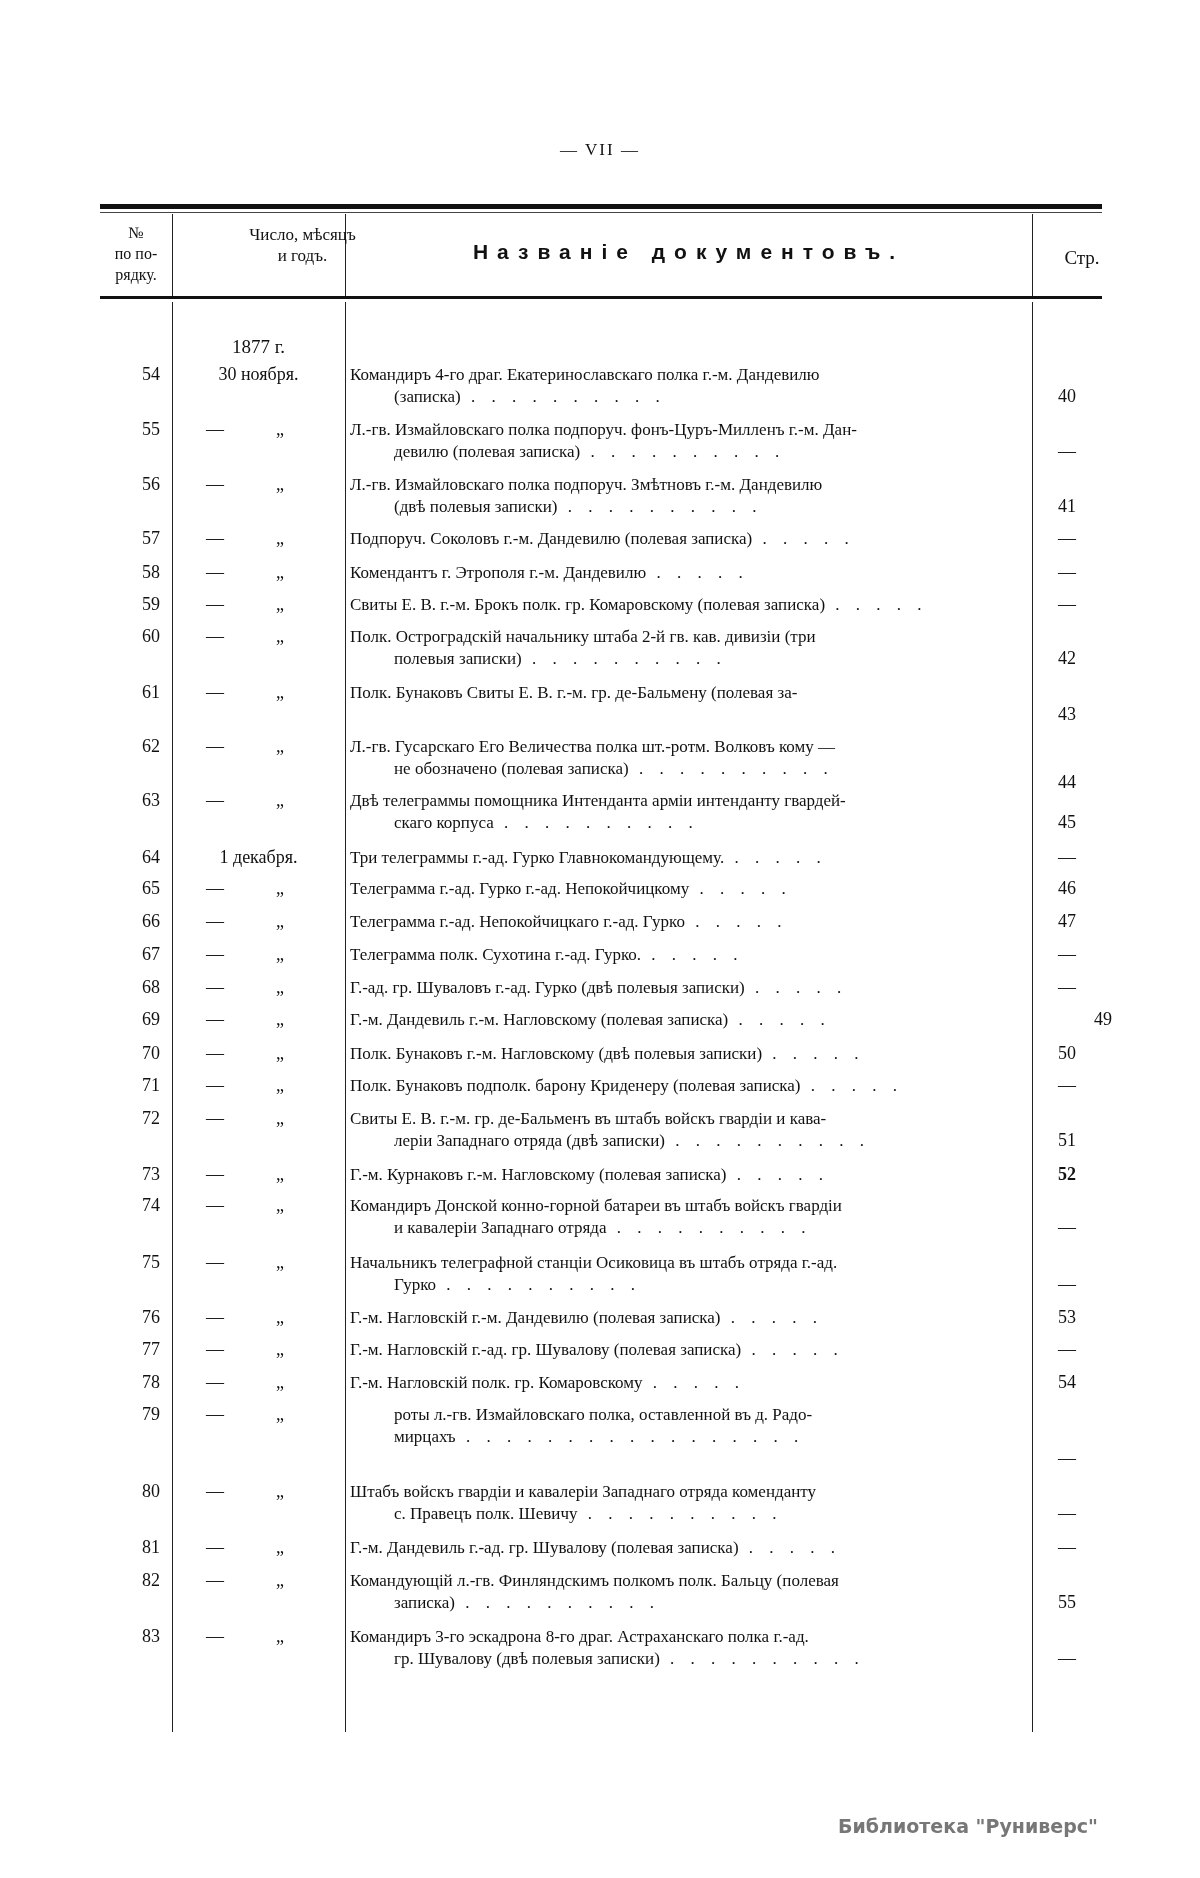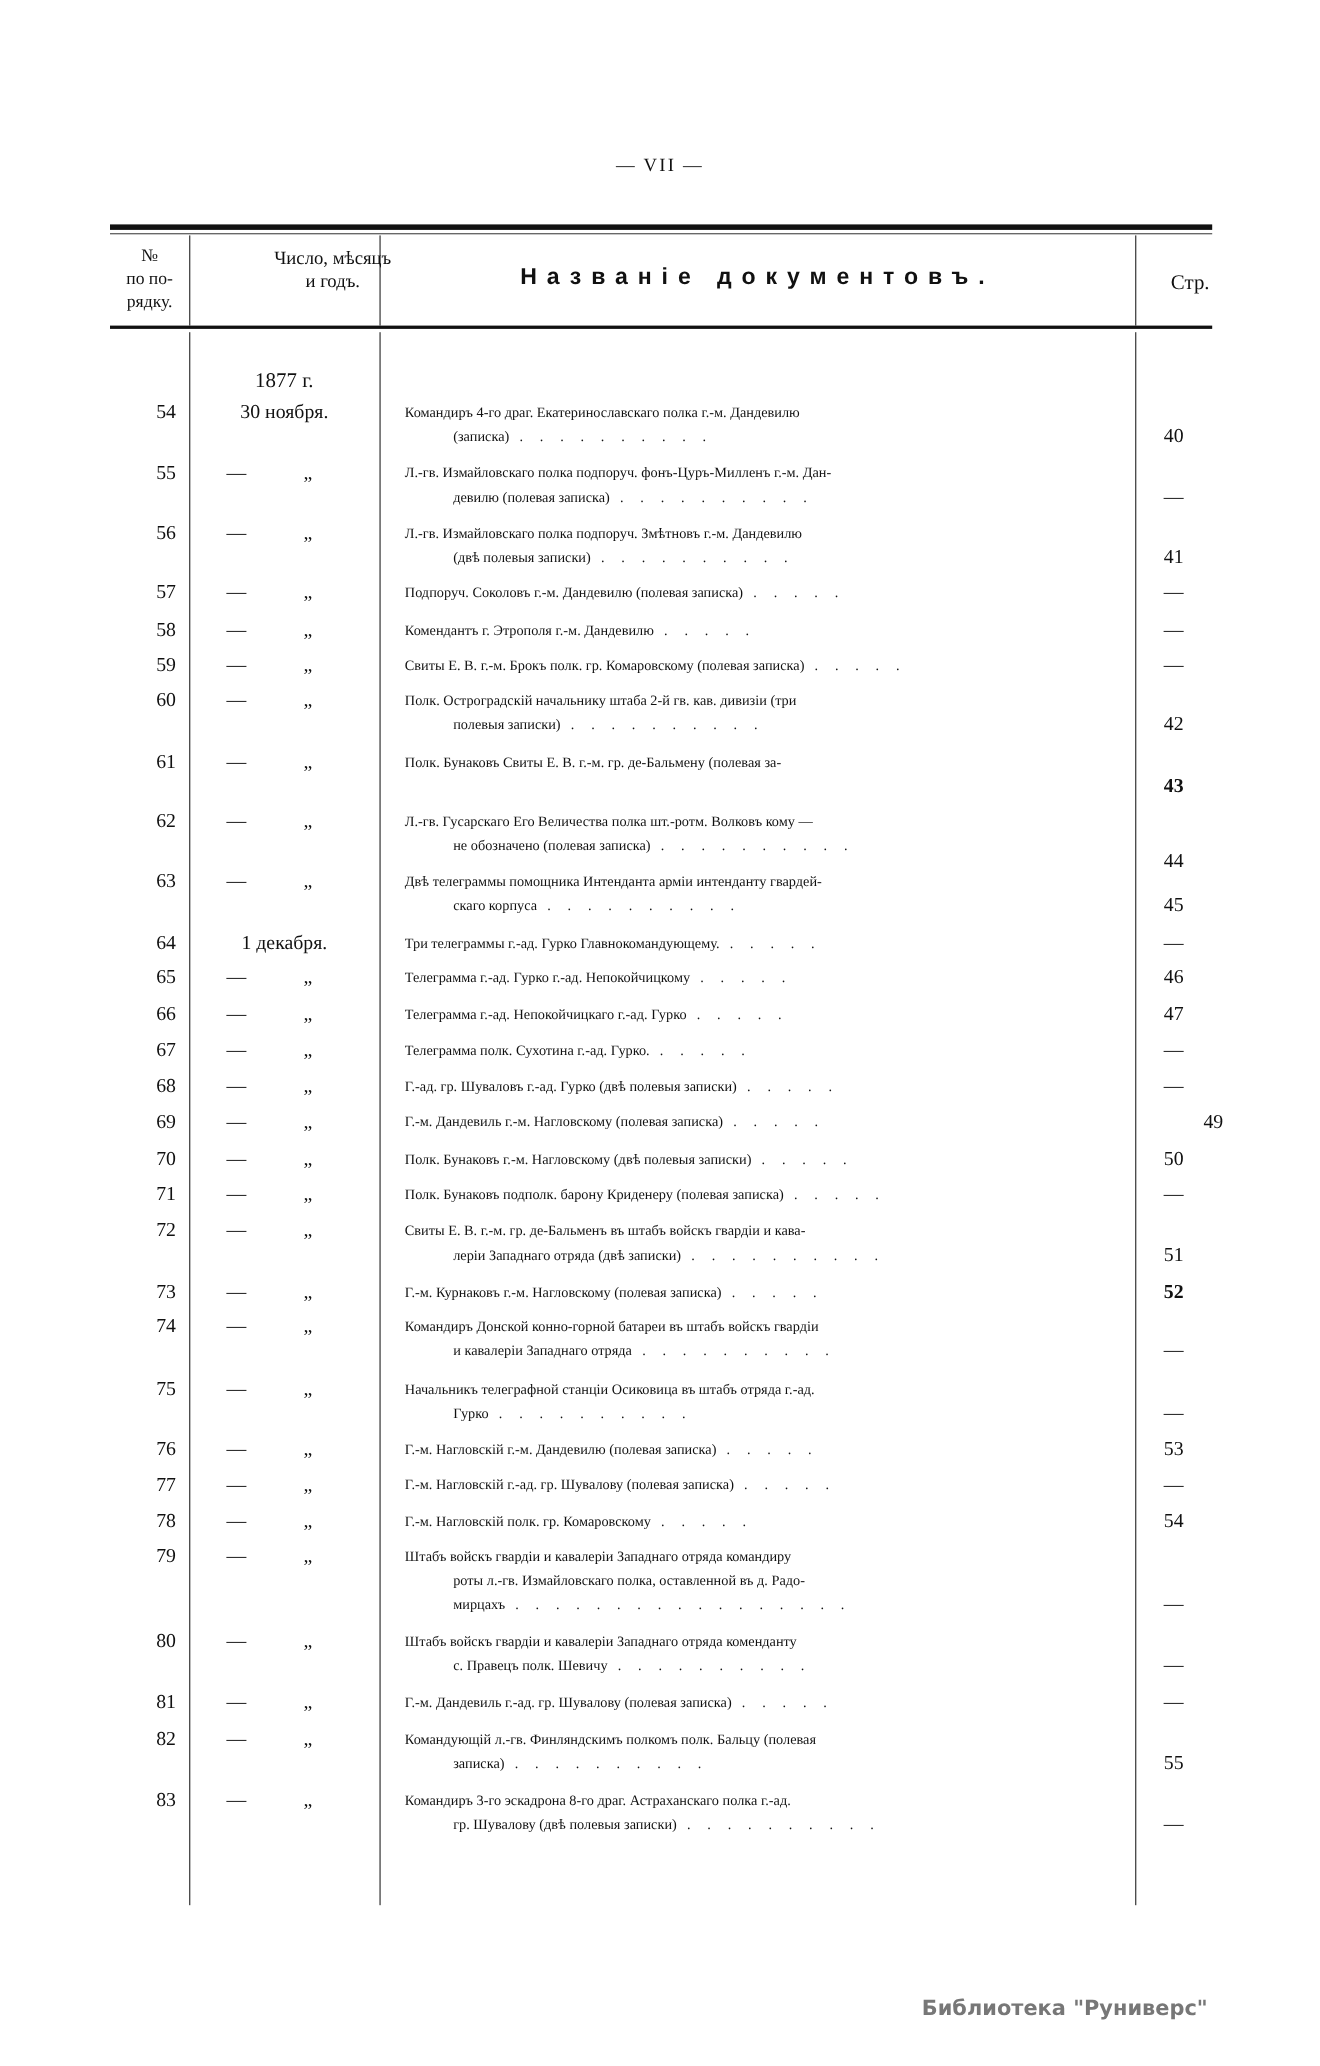--- a/index.html
+++ b/index.html
@@ -15,21 +15,21 @@
   .hdr-title { position:absolute; top:240px; left:345px; width:687px; text-align:center;
                font-family:"Liberation Sans","DejaVu Sans",sans-serif; font-size:21px;
                letter-spacing:9px; font-weight:bold; }
   .year { position:absolute; top:336px; left:172px; width:173px; text-align:center; font-size:19px; }
   .row { position:absolute; left:100px; width:1002px; }
   .num { position:absolute; left:0; width:60px; text-align:right; font-size:18px; }
   .date { position:absolute; left:72px; width:173px; font-size:18px; }
   .date .dash { position:absolute; left:34px; }
   .date .ditto { position:absolute; left:104px; }
   .date .full { position:absolute; left:0; width:173px; text-align:center; }
-  .title { position:absolute; left:268px; width:660px; font-size:13px; line-height:22px;
+  .title { position:absolute; left:250px; width:660px; font-size:17px; line-height:22px;
            text-align:justify; }
   .title .cont { display:block; padding-left:44px; }
   .leader { letter-spacing:6px; }
   .page { position:absolute; left:932px; width:70px; text-align:center; font-size:18px; }
   .watermark { position:absolute; top:1815px; left:838px; font-family:"DejaVu Sans","Liberation Sans",sans-serif;
                font-weight:bold; font-size:19px; color:#777; }
 </style>
 </head>
 <body>
 
@@ -124,21 +124,21 @@
       <div class="title"><span>Полк. Остроградскій начальнику штаба 2-й гв. кав. дивизіи (три</span><span class="cont"><span>полевыя записки)</span><span class="leader"> . . . . . . . . . .</span></span></div>
       <div class="page" style="top: 22px;">42</div>
     </div>
     <div class="row" style="top: 682px;">
       <div class="num">61</div>
       <div class="date">
         <span class="dash">—</span>
         <span class="ditto">„</span>
       </div>
       <div class="title"><span>Полк. Бунаковъ Свиты Е. В. г.-м. гр. де-Бальмену (полевая за-</span></div>
-      <div class="page" style="top: 22px; font-weight: bold;">43</div>
+      <div class="page" style="top: 22px;">43</div>
     </div>
     <div class="row" style="top: 736px;">
       <div class="num">62</div>
       <div class="date">
         <span class="dash">—</span>
         <span class="ditto">„</span>
       </div>
       <div class="title"><span>Л.-гв. Гусарскаго Его Величества полка шт.-ротм. Волковъ кому —</span><span class="cont"><span>не обозначено (полевая записка)</span><span class="leader"> . . . . . . . . . .</span></span></div>
       <div class="page" style="top: 22px; margin-top: 14px;">44</div>
     </div>
@@ -284,21 +284,21 @@
       </div>
       <div class="title"><span>Г.-м. Нагловскій полк. гр. Комаровскому</span><span class="leader"> . . . . .</span></div>
       <div class="page" style="top: 0px;">54</div>
     </div>
     <div class="row" style="top: 1404px;">
       <div class="num">79</div>
       <div class="date">
         <span class="dash">—</span>
         <span class="ditto">„</span>
       </div>
-      <div class="title"><span>Штабъ войскъ гвардіи и кавалеріи Западнаго отряда командиру</span><span class="cont"><span>роты л.-гв. Измайловскаго полка, оставленной въ д. Радо-</span></span><span class="cont"><span>мирцахъ</span><span class="leader"> . . . . . . . . . . . . . . . . .</span></span></div>
+      <div class="title"><span class="cont"><span>роты л.-гв. Измайловскаго полка, оставленной въ д. Радо-</span></span><span class="cont"><span>мирцахъ</span><span class="leader"> . . . . . . . . . . . . . . . . .</span></span></div>
       <div class="page" style="top: 44px;">—</div>
     </div>
     <div class="row" style="top: 1481px;">
       <div class="num">80</div>
       <div class="date">
         <span class="dash">—</span>
         <span class="ditto">„</span>
       </div>
       <div class="title"><span>Штабъ войскъ гвардіи и кавалеріи Западнаго отряда коменданту</span><span class="cont"><span>с. Правецъ полк. Шевичу</span><span class="leader"> . . . . . . . . . .</span></span></div>
       <div class="page" style="top: 22px;">—</div>

